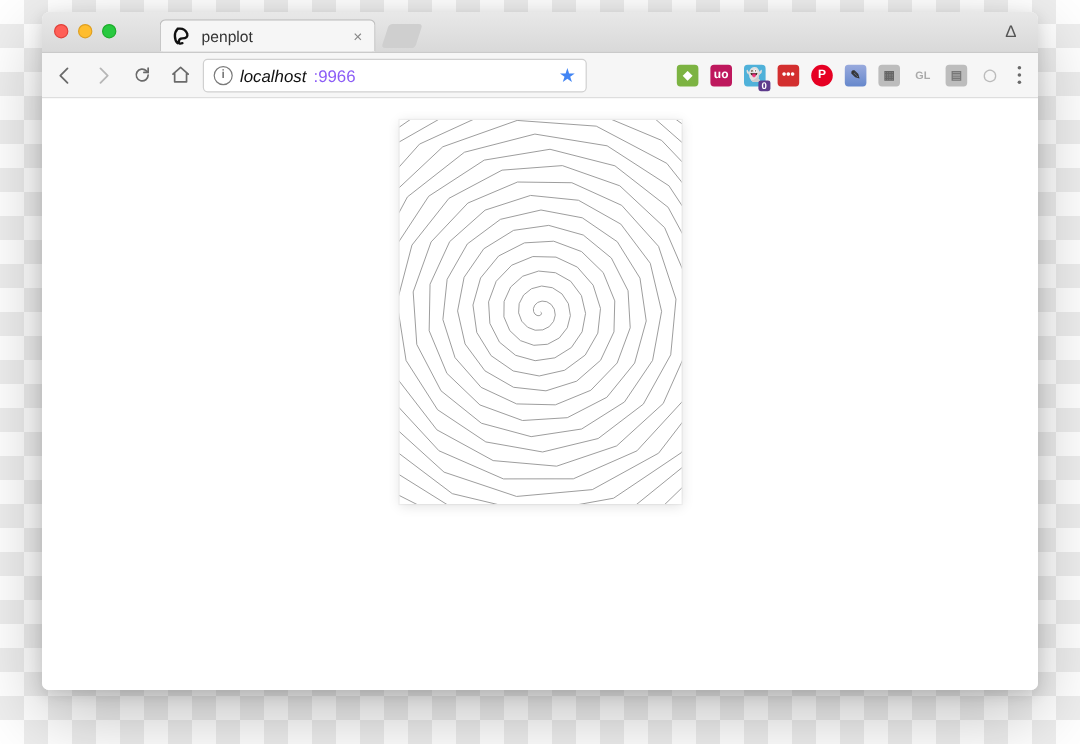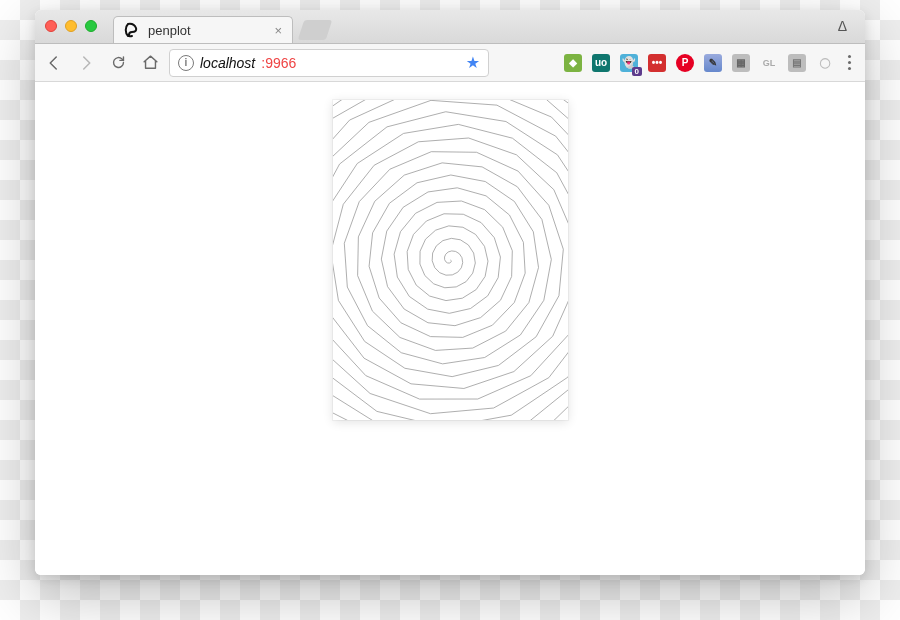--- a/index.html
+++ b/index.html
@@ -60,20 +60,21 @@
   .tabs { display:flex; margin-left:70px; align-items:flex-end; height:100%; }
   .tab {
     display:flex; align-items:center; gap:8px;
     background:#f6f6f6;
     border:1px solid #bdbdbd; border-bottom:none;
     border-radius:5px 5px 0 0;
     padding:5px 10px 5px 10px;
     height:27px; min-width:180px;
     font-size:13px; color:#333;
     position: relative;
+    margin-left: 20px;
   }
   .tab .favicon { width:16px; height:16px; display:flex; align-items:center; justify-content:center; }
   .tab .close { margin-left:auto; color:#888; font-size:13px; }
   .tabs .newtab {
     width:28px; height:20px; background:#cfcfcf; margin-left:8px; margin-bottom:3px;
     border-radius:3px; transform: skewX(-18deg);
   }
   .delta {
     position:absolute; right:18px; top:8px; font-size:14px; color:#555;
   }
@@ -85,21 +86,21 @@
   .nav-icons .ico { width:18px; height:18px; display:flex; align-items:center; justify-content:center; }
   .omnibox {
     flex:0 0 320px;
     height:28px; background:#fff; border:1px solid #d0d0d0; border-radius:4px;
     display:flex; align-items:center; padding:0 8px; gap:6px;
     font-size:14px; color:#333;
     position:relative;
   }
   .omnibox .info { width:16px; height:16px; border:1.5px solid #7a7a7a; border-radius:50%; display:flex; align-items:center; justify-content:center; font-size:10px; color:#7a7a7a; font-weight:bold;}
   .omnibox .host { color:#111;font-style:italic; }
-  .omnibox .port { color:#ef4444; }
+  .omnibox .port { color:#8b5cf6; }
   .omnibox .star { margin-left:auto; color:#4285f4; font-size:16px; }
   .ext-icons { display:flex; gap:10px; align-items:center; margin-left:auto; }
   .ext { width:18px; height:18px; border-radius:3px; display:flex; align-items:center; justify-content:center; font-size:10px; font-weight:bold; color:#fff; }
   .menu-dots { display:flex; flex-direction:column; gap:3px; padding:0 4px; }
   .menu-dots span { width:3px; height:3px; background:#6a6a6a; border-radius:50%; }
   .viewport {
     flex:1; background:#fff; display:flex; align-items:flex-start; justify-content:center;
     padding-top:18px;
   }
   .canvas {
@@ -163,21 +164,21 @@
 
     <div class="omnibox">
       <span class="info">i</span>
       <span class="host">localhost</span>
         <span class="port">:9966</span>
       <span class="star">★</span>
     </div>
 
     <div class="ext-icons">
       <span class="ext" style="background:#7cb342">◆</span>
-      <span class="ext" style="background:#0f766e">uo</span>
+      <span class="ext" style="background:#be185d">uo</span>
       <span class="ext" style="background:#4fb1d9; position:relative">
         <span style="font-size:11px">👻</span>
         <span style="position:absolute;bottom:-4px;right:-4px;background:#5d3b8c;color:#fff;font-size:8px;padding:0 3px;border-radius:2px">0</span>
       </span>
       <span class="ext" style="background:#d32f2f">•••</span>
       <span class="ext" style="background:#e60023;border-radius:50%">P</span>
       <span class="ext" style="background:linear-gradient(#9ad,#68c);color:#333">✎</span>
       <span class="ext" style="background:#bdbdbd;color:#666">▦</span>
       <span class="ext" style="background:transparent;color:#aaa;font-size:9px">GL</span>
       <span class="ext" style="background:#bdbdbd;color:#777">▤</span>

